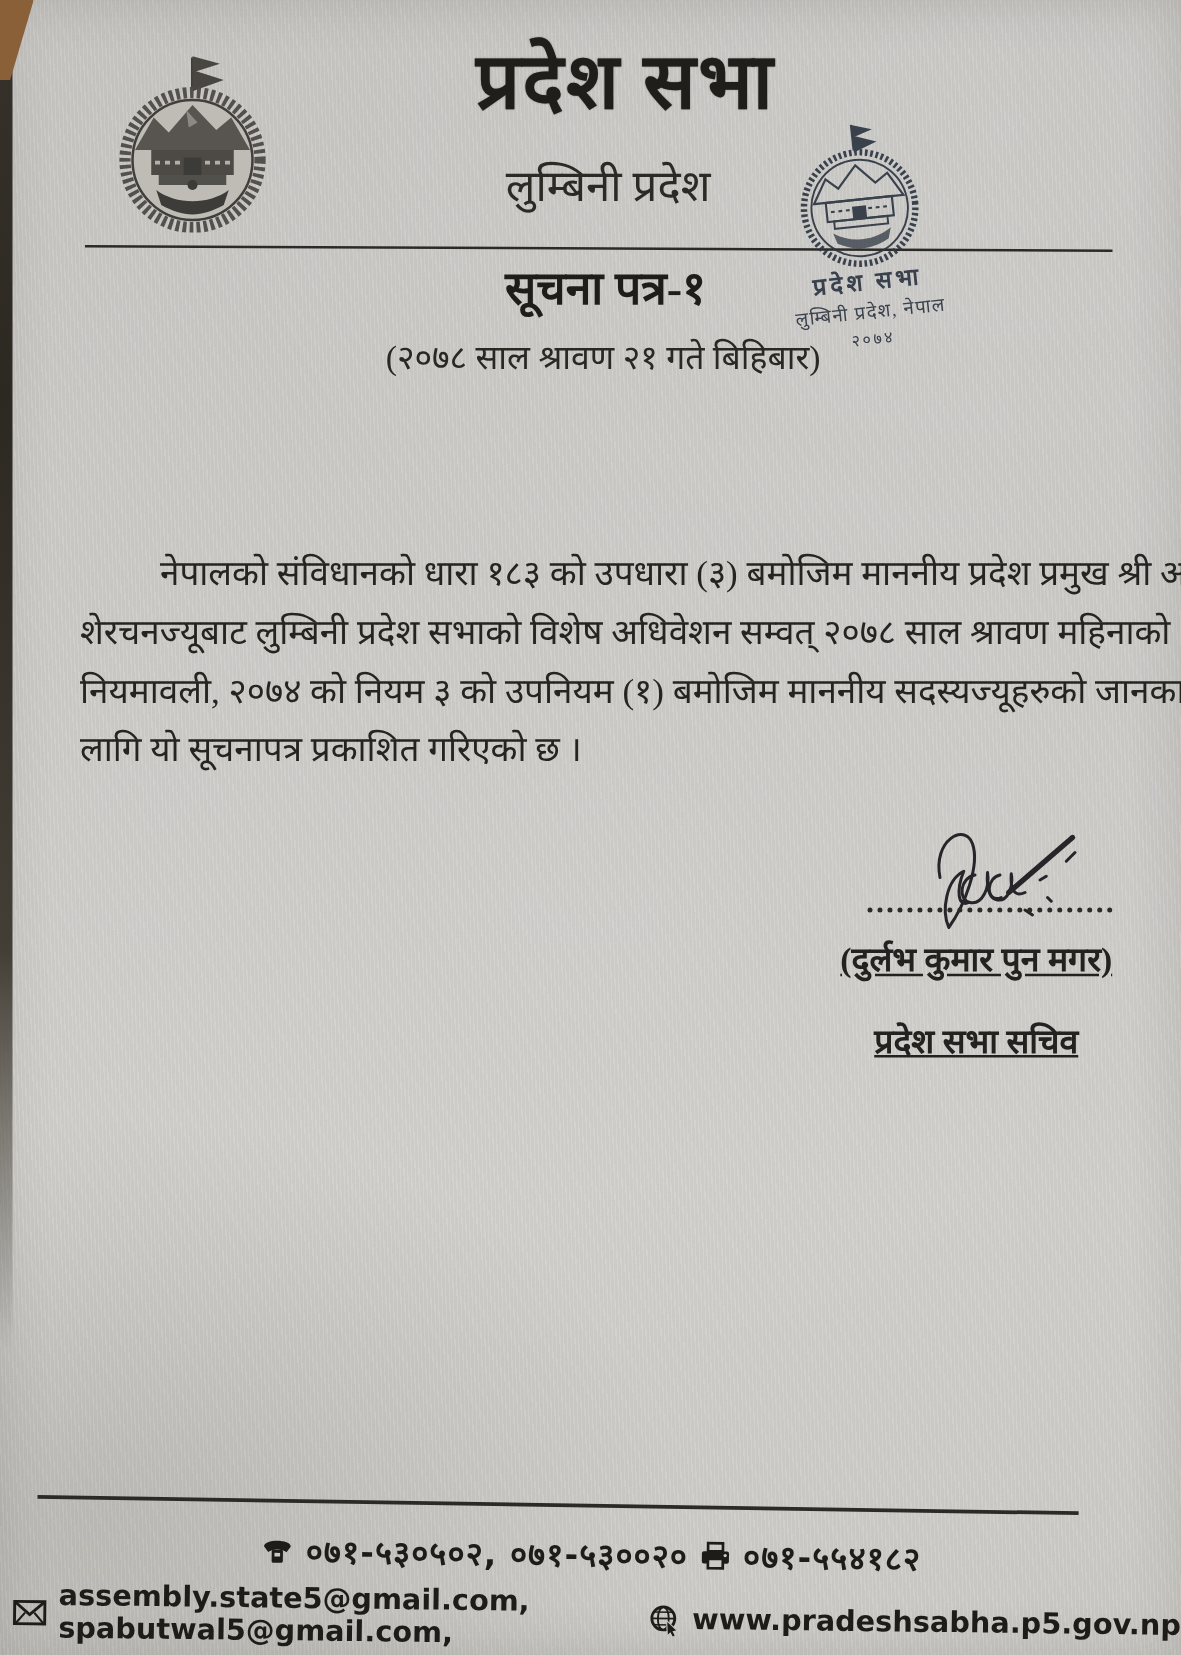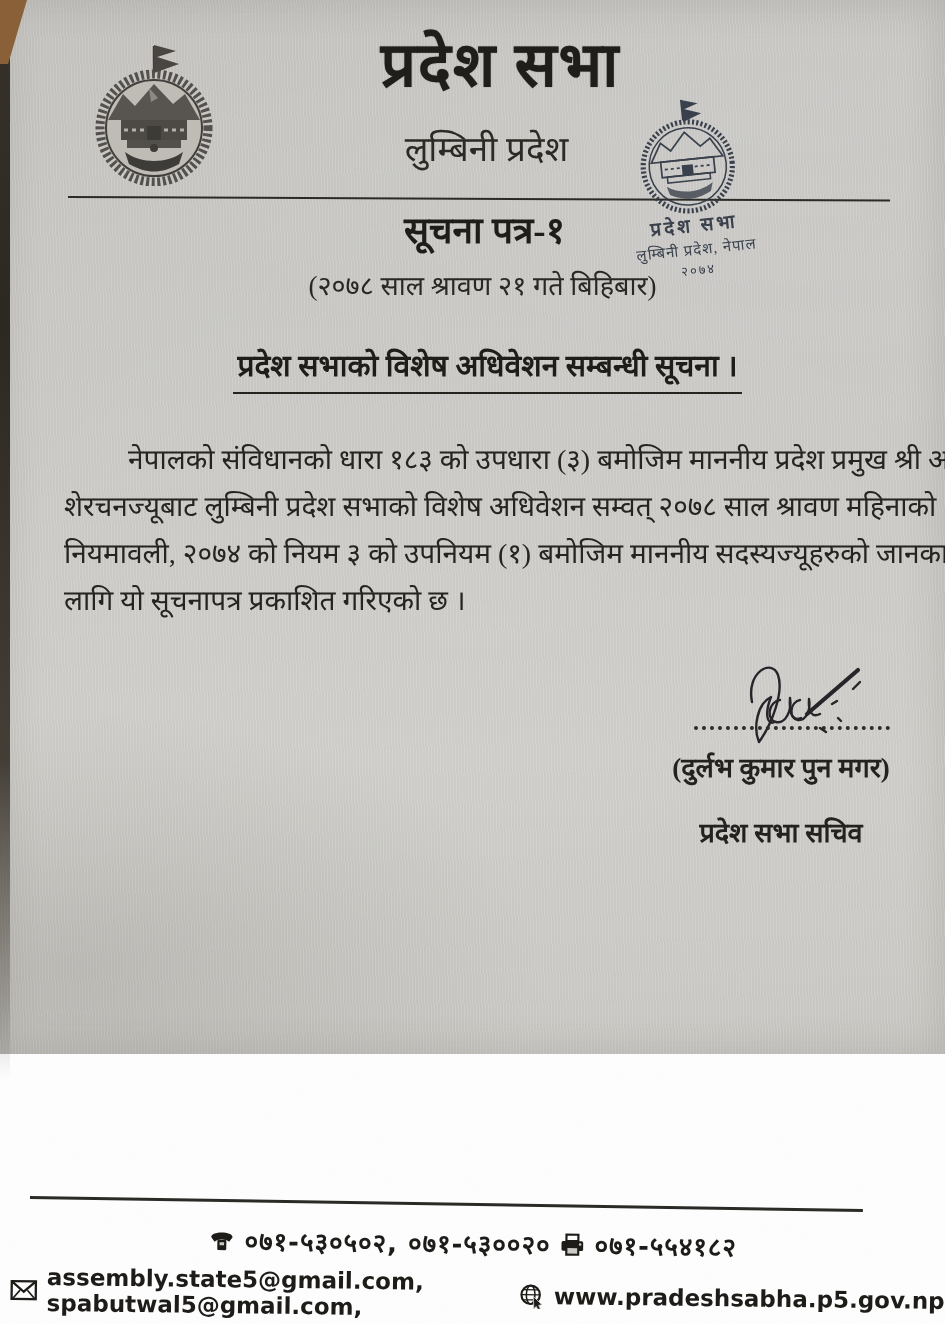--- a/index.html
+++ b/index.html
@@ -1,18 +1,18 @@
 <!DOCTYPE html>
 <html><head>
 <meta charset="utf-8">
 <style>
   html,body{margin:0;padding:0;}
   body{width:945px;height:1324px;overflow:hidden;
        font-family:"Liberation Serif","DejaVu Serif",serif;}
-  .page{position:relative;width:945px;height:1054px;
+  .page{position:relative;width:945px;height:1324px;
     background:
       radial-gradient(120% 60% at 85% 8%, rgba(255,255,255,0.10), transparent 60%),
       radial-gradient(90% 45% at 8% 92%, rgba(60,55,48,0.12), transparent 55%),
       radial-gradient(140% 80% at 50% 55%, rgba(255,255,255,0.06), transparent 70%),
       linear-gradient(180deg,#c7c6c3 0%,#cbcac7 30%,#d1d0cc 72%,#cccbc7 100%);
     box-shadow:inset 0 0 40px rgba(80,75,66,.18);
     color:#2a2823;}
   .fibers{position:absolute;inset:0;pointer-events:none;
     background:repeating-linear-gradient(88deg,rgba(255,255,255,.05) 0 1px,rgba(90,86,80,.045) 1px 3px);
     mix-blend-mode:normal;}
@@ -38,21 +38,21 @@
   .doc-title{top:203px;font-size:37px;font-weight:bold;padding-left:12px;color:#1f1d19;}
   .date-line{top:266px;font-size:27px;padding-left:10px;}
   .subject-wrap{top:344px;left:0;width:100%;display:flex;justify-content:center;padding-left:30px;box-sizing:border-box;}
   .subject{font-size:30px;font-weight:bold;color:#1f1d19;border-bottom:2.5px solid #26241f;padding:0 4px 7px 4px;}
   .body{left:64px;top:436px;width:838px;font-size:28px;color:#262420;}
   .body-line{height:47px;line-height:47px;text-align:justify;text-align-last:justify;white-space:nowrap;}
   .body-line.last{text-align:right;text-align-last:left;}
   .body-line.indent{padding-left:64px;box-sizing:border-box;}
   .sig-svg{left:712px;top:652px;}
   .dotted-line{left:694px;top:726px;width:196px;border-bottom:4px dotted #2c2b28;}
-  .sig-block{left:630px;top:748px;width:302px;text-align:center;font-size:27px;color:#242220;}
+  .sig-block{left:630px;top:748px;width:302px;text-align:center;font-size:27px;color:#242220;text-decoration:underline;}
   .sig-name{font-weight:bold;}
   .sig-post{margin-top:28px;font-weight:bold;}
   .rule-2{left:30px;top:1196px;width:833px;border-top:3px solid #2b2a27;transform:rotate(.9deg);
     transform-origin:left center;}
   .footer{left:0;top:1224px;width:100%;transform:rotate(.7deg);transform-origin:40% center;
     font-family:"DejaVu Sans","Liberation Sans",sans-serif;color:#1d1c19;}
   .f-line{display:flex;justify-content:center;align-items:center;gap:9px;font-weight:bold;}
   .f-phones{font-size:26px;letter-spacing:1px;}
   .f-web{font-size:23px;margin-top:8px;padding-left:10px;}
   .icon{display:inline-block;line-height:0;}
@@ -111,23 +111,20 @@
     <div class="stamp-l1">प्रदेश सभा</div>
     <div class="stamp-l2">लुम्बिनी प्रदेश, नेपाल</div>
     <div class="stamp-l3">२०७४</div>
   </div>
 
   <div class="abs rule-1"></div>
 
   <div class="abs centerline doc-title">सूचना पत्र-१</div>
   <div class="abs centerline date-line">(२०७८ साल श्रावण २१ गते बिहिबार)</div>
 
-  <div class="abs subject-wrap">
-    <span class="subject">प्रदेश सभाको विशेष अधिवेशन सम्बन्धी सूचना ।</span>
-  </div>
 
   <div class="abs body">
     <div class="body-line indent">नेपालको संविधानको धारा १८३ को उपधारा (३) बमोजिम माननीय प्रदेश प्रमुख श्री अमिक</div>
     <div class="body-line">शेरचनज्यूबाट लुम्बिनी प्रदेश सभाको विशेष अधिवेशन सम्वत् २०७८ साल श्रावण महिनाको २७ गते</div>
     <div class="body-line">नियमावली, २०७४ को नियम ३ को उपनियम (१) बमोजिम माननीय सदस्यज्यूहरुको जानकारीको</div>
     <div class="body-line last">लागि यो सूचनापत्र प्रकाशित गरिएको छ ।</div>
   </div>
 
   <svg class="abs sig-svg" width="160" height="100" viewBox="0 0 160 100">
     <g fill="none" stroke="#26262a" stroke-width="2.4" stroke-linecap="round" stroke-linejoin="round">

